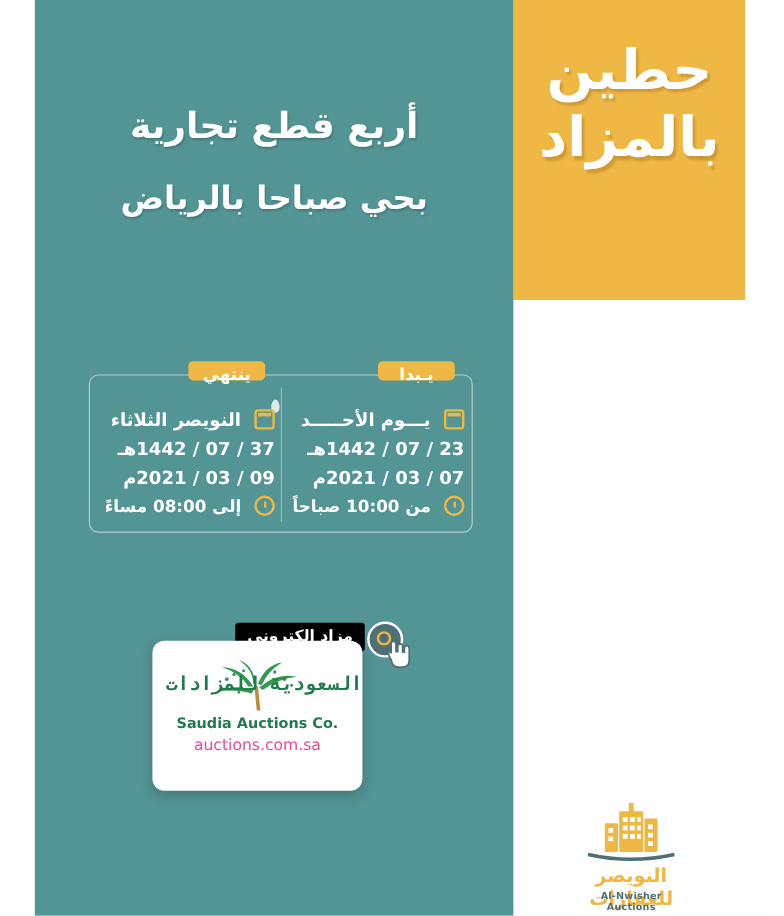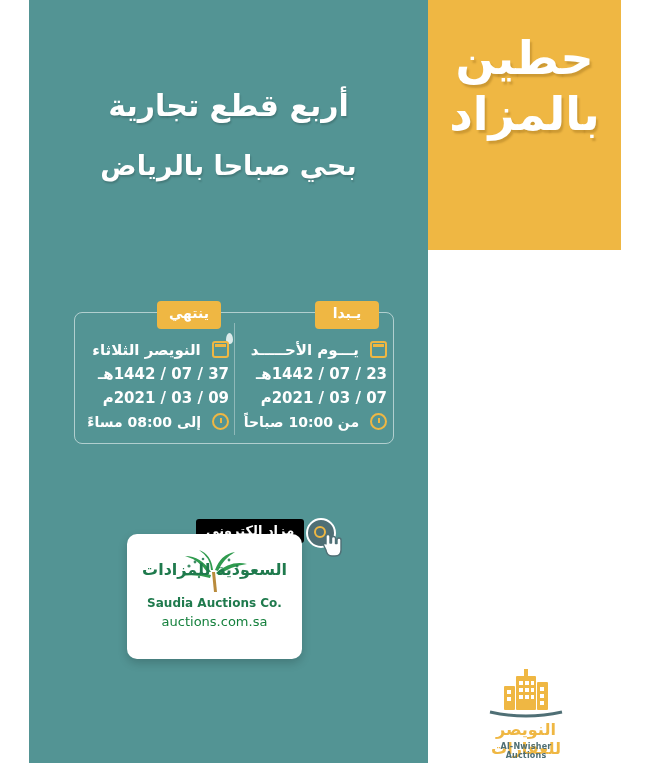--- a/index.html
+++ b/index.html
@@ -120,21 +120,21 @@
     position: absolute;
     right: 0; top: 10px;
     width: 1px; height: 112px;
     background: rgba(255,255,255,0.35);
   }
 
   .tag {
     position: absolute;
     top: -12px;
     width: 64px;
-    height: 28px;
+    height: 16px;
     background: #efb743;
     border-radius: 4px;
     color: #ffffff;
     font-size: 14px;
     font-weight: bold;
     text-align: center;
     line-height: 24px;
     letter-spacing: 1px;
   }
   .date-col.start .tag { right: 14px; }
@@ -209,39 +209,40 @@
     position: absolute;
     left: 50%;
     transform: translateX(-50%);
     top: 16px;
     width: 120px;
     height: 44px;
   }
   .brand-ar {
     position: absolute;
     left: 0; right: 0; top: 26px;
-    text-align: center;
+    text-align: right;
     color: #1f7a4d;
     font-size: 16px;
     font-weight: bold;
+    font-family: Liberation Mono, monospace;
   }
   .brand-en {
     position: absolute;
     left: 0; right: 0; top: 62px;
     text-align: center;
     color: #1f7a4d;
     font-size: 12px;
     font-weight: bold;
     direction: ltr;
   }
   .brand-url {
     position: absolute;
     left: 0; right: 0; top: 80px;
     text-align: center;
-    color: #15803d;
+    color: #ec4899;
     font-size: 13px;
     direction: ltr;
   }
 
   .eauction-tag {
     position: absolute;
     left: 196px; top: 519px;
     height: 24px;
     padding: 0 10px;
     background: #000000;

